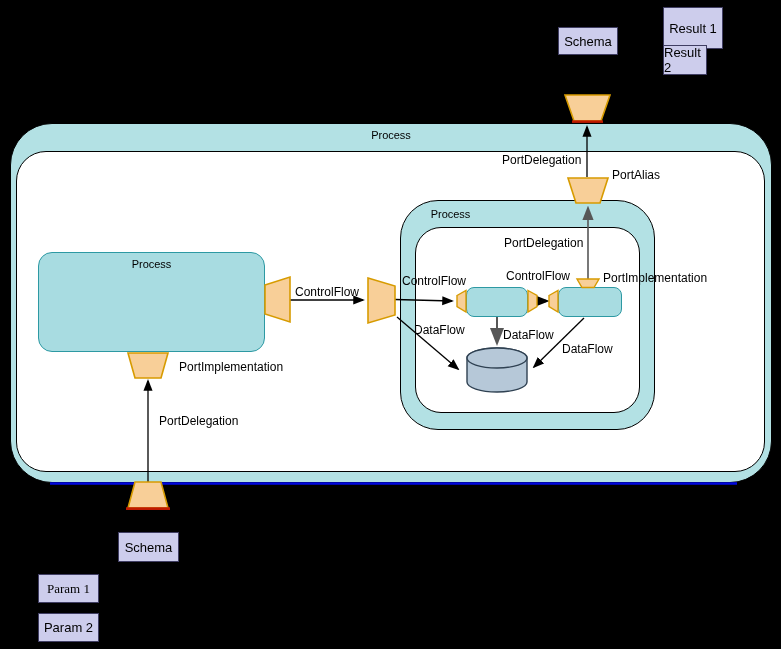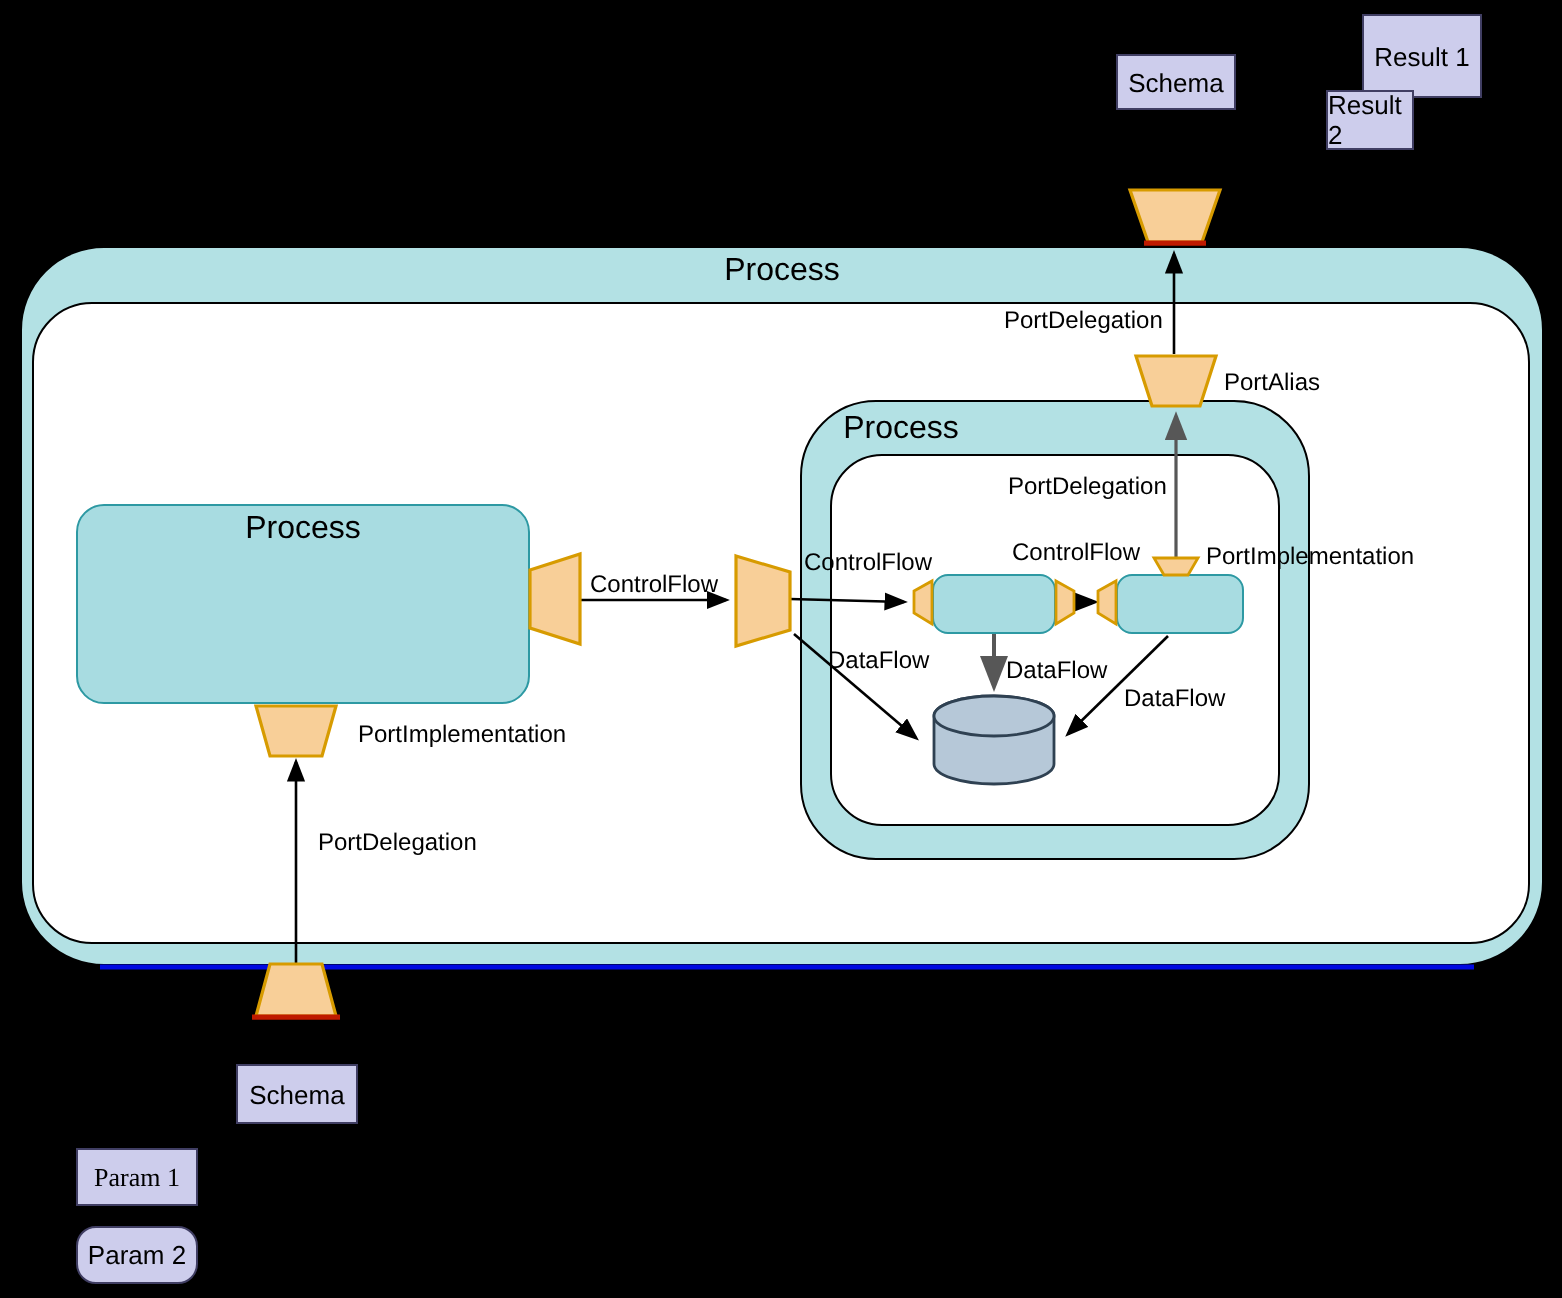--- a/index.html
+++ b/index.html
@@ -31,21 +31,21 @@
     background:var(--node-fill,#cdcdec);
     border:1.5px solid var(--node-stroke,#403e63);
     display:flex;align-items:center;justify-content:center;
     font-size:13px;z-index:1;
   }
   
   .lbl{
     position:absolute;font-size:12px;line-height:14px;white-space:nowrap;z-index:3;
   }
   .ctr{text-align:center;}
-  .container-lbl{font-size:16px;line-height:15px;}
+  .container-lbl{font-size:11px;line-height:15px;}
   #edge-layer{position:absolute;left:0;top:0;z-index:2;}
 </style>
 </head>
 <body>
 
 <div id="stage">
 
   <div class="abs teal-container" style="left:10px;top:123px;width:762px;height:360px;border-radius:42px;"></div>
   <div class="abs white-inner" style="left:16px;top:151px;width:749px;height:321px;border-radius:30px;"></div>
 
@@ -53,33 +53,33 @@
   <div class="abs white-inner" style="left:415px;top:227px;width:225px;height:186px;border-radius:26px;"></div>
 
   <div class="abs teal-box" style="left:38px;top:252px;width:227px;height:100px;border-radius:14px;"></div>
 
   <div class="abs teal-box" style="left:466px;top:287px;width:62px;height:30px;border-radius:8px;"></div>
   <div class="abs teal-box" style="left:558px;top:287px;width:64px;height:30px;border-radius:8px;"></div>
 
   <div class="abs node" style="left:558px;top:27px;width:60px;height:28px;">
     <span>Schema</span>
   </div>
-  <div class="abs node" style="left:681px;top:7px;width:60px;height:42px;">
+  <div class="abs node" style="left:663px;top:7px;width:60px;height:42px;">
     <span>Result 1</span>
   </div>
   <div class="abs node" style="left:663px;top:45px;width:44px;height:30px;">
     <span>Result 2</span>
   </div>
   <div class="abs node" style="left:118px;top:532px;width:61px;height:30px;">
     <span>Schema</span>
   </div>
   <div class="abs node" style="left:38px;top:574px;width:61px;height:29px;font-family:Liberation Serif, serif;">
     <span>Param 1</span>
   </div>
-  <div class="abs node" style="left:38px;top:613px;width:61px;height:29px;border-radius:10px;">
+  <div class="abs node" style="left:38px;top:613px;width:61px;height:29px;">
     <span>Param 2</span>
   </div>
 
   <svg id="edge-layer" width="781" height="649" viewBox="0 0 781 649">
     <defs>
       <marker id="arrB" markerWidth="9" markerHeight="8" refX="7.5" refY="3.5" orient="auto">
         <path d="M0,0 L9,3.5 L0,7 Z" fill="#000"></path>
       </marker>
       <marker id="arrG" markerWidth="9" markerHeight="8" refX="7.5" refY="3.5" orient="auto">
         <path d="M0,0 L9,3.5 L0,7 Z" fill="#575757"></path>
@@ -134,14 +134,14 @@
   <div class="lbl" style="left:414px;top:323px;">DataFlow</div>
   <div class="lbl" style="left:503px;top:328px;">DataFlow</div>
   <div class="lbl" style="left:562px;top:342px;">DataFlow</div>
 
   <div class="lbl" style="left:502px;top:153px;">PortDelegation</div>
   <div class="lbl" style="left:504px;top:236px;">PortDelegation</div>
   <div class="lbl" style="left:159px;top:414px;">PortDelegation</div>
 
   <div class="lbl" style="left:179px;top:360px;">PortImplementation</div>
   <div class="lbl" style="left:603px;top:271px;">PortImplementation</div>
-  <div class="lbl" style="left:612px;top:184px;text-align:center;">PortAlias</div>
+  <div class="lbl" style="left:612px;top:168px;text-align:center;">PortAlias</div>
 </div>
 
 </body></html>

